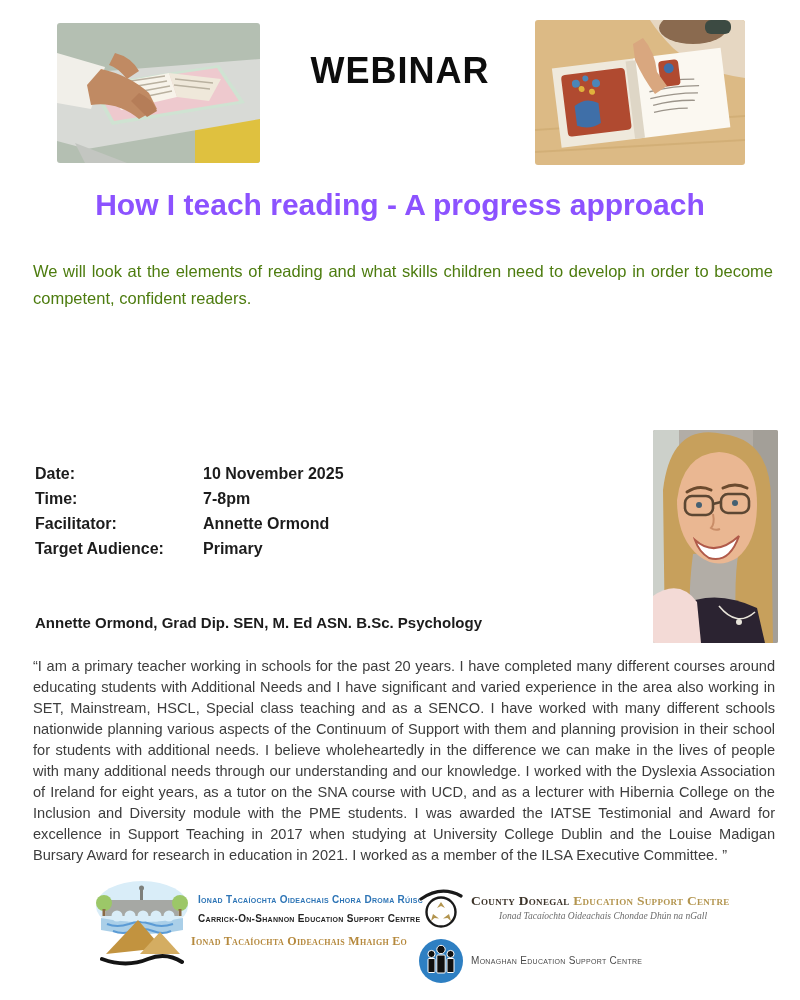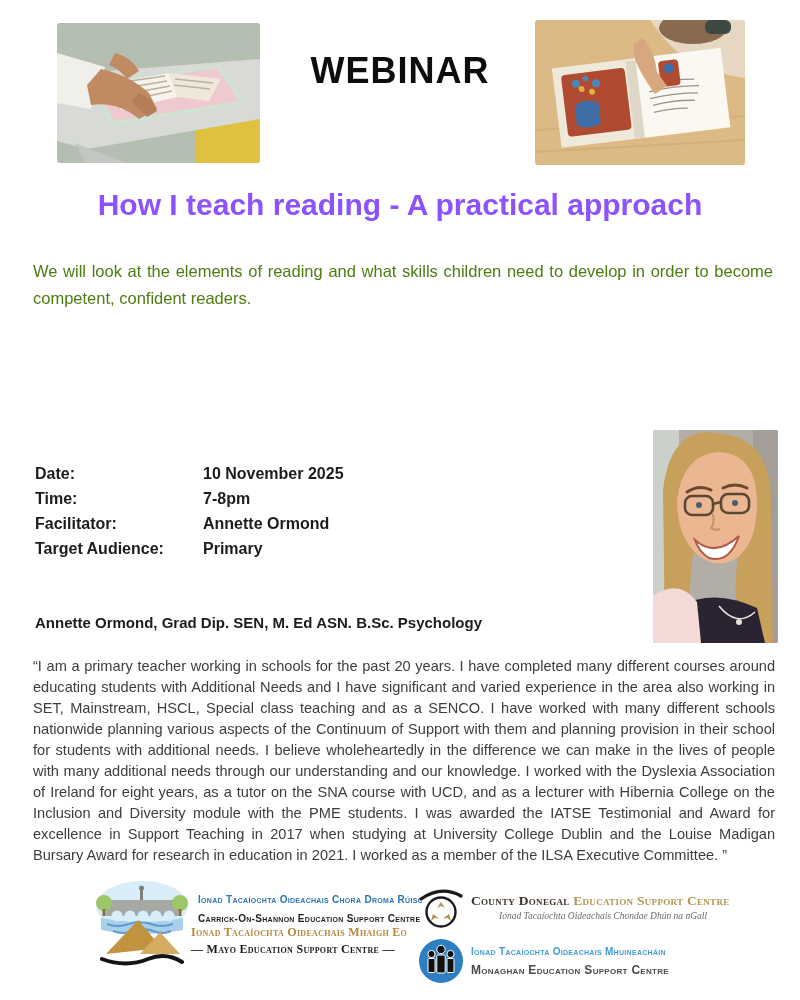--- a/index.html
+++ b/index.html
@@ -65,21 +65,21 @@
   .donegal .nm  { font-weight: 700; color: #3d342a; }
   .donegal .sfx { font-weight: 700; color: #b3954f; }
   .donegal .ir  { font-family: "Liberation Serif", serif; font-style: italic; font-size: 9.5px; color: #6b6b6b; line-height: 13px; margin-left: 28px; }
 
   .mayo { left: 100px; top: 912px; }
   .mayo .l1 { font-family: "Liberation Serif", serif; font-size: 12px; font-weight: 700; color: #b5893d; line-height: 17px; }
   .mayo .l2 { font-family: "Liberation Serif", serif; font-size: 12px; font-weight: 700; color: #1a1a1a; line-height: 17px; }
 
   .monaghan { left: 418px; top: 938px; }
   .monaghan .l1 { font-size: 10px; font-weight: 700; color: #3f9bd8; line-height: 18px; }
-  .monaghan .l2 { font-size: 12px; font-weight: 700; color: #4a4a4a; line-height: 18px; }
+  .monaghan .l2 { font-size: 10px; font-weight: 400; color: #4a4a4a; line-height: 18px; }
 </style>
 </head>
 <body>
 
 <div class="page">
 
   <div class="photo-frame hdr-left">
     <svg viewBox="0 0 203 140" width="203" height="140">
       <rect width="203" height="140" fill="#b4bfb2"></rect>
       <rect x="138" y="84" width="65" height="56" fill="#dfc13f"></rect>
@@ -138,21 +138,21 @@
             <path d="M118,87 q20,-3 42,0"></path>
           <path d="M118,94 q16,-2 34,0"></path>
         </g>
         <rect x="128" y="44" width="20" height="26" rx="4" fill="#b04a30"></rect>
         <circle cx="138" cy="52" r="5" fill="#3f6fa8"></circle>
       </g>
       <path d="M108,18 Q120,32 122,52 L132,66 L120,74 Q108,58 100,40 L98,24 Z" fill="#d9a77f"></path>
     </svg>
   </div>
 
-  <div class="main-title">How I teach reading - A practical approach</div>
+  <div class="main-title">How I teach reading - A progress approach</div>
 
   <div class="intro">
     <p>We will look at the elements of reading and what skills children need to develop in order to become competent, confident readers.</p>
   </div>
 
   <div class="photo-frame facilitator-photo">
     <svg viewBox="0 0 125 213" width="125" height="213">
       <rect width="125" height="213" fill="#b2ada6"></rect>
       <rect x="0" y="0" width="26" height="213" fill="#ccd0ca"></rect>
       <rect x="100" y="0" width="25" height="213" fill="#a39f98"></rect>
@@ -249,35 +249,33 @@
   </div>
 
   <div class="logo-block mayo">
     <svg viewBox="0 0 84 58" width="84" height="58">
       <path d="M6,42 L38,8 L62,36 Z" fill="#c2933f"></path>
       <path d="M40,42 L60,20 L80,42 Z" fill="#d4ad62"></path>
       <path d="M2,47 Q26,56 48,47 Q66,40 82,50" stroke="#141414" stroke-width="4" fill="none" stroke-linecap="round"></path>
     </svg>
     <div class="txt">
       <div class="l1 sc">Ionad Tacaíochta Oideachais Mhaigh Eo</div>
-      <div class="l2 sc">— Mayo Education Support Centre —</div>
     </div>
   </div>
 
   <div class="logo-block monaghan">
     <svg viewBox="0 0 46 46" width="46" height="46">
       <circle cx="23" cy="23" r="22" fill="#2e7fc2"></circle>
       <g fill="#101010" stroke="#ffffff" stroke-width="1">
         <circle cx="13.5" cy="16" r="3.6"></circle>
           <rect x="10" y="20.5" width="7" height="14" rx="1"></rect>
         <circle cx="23" cy="11.5" r="4.2"></circle>
           <rect x="18.8" y="17" width="8.4" height="18" rx="1"></rect>
         <circle cx="32.5" cy="16" r="3.6"></circle>
           <rect x="29" y="20.5" width="7" height="14" rx="1"></rect>
       </g>
     </svg>
     <div class="txt">
-      <div class="l1 sc">Ionad Tacaíochta Oideachais Mhuineacháin</div>
       <div class="l2 sc">Monaghan Education Support Centre</div>
     </div>
   </div>
 
 </div>
 
 </body></html>

